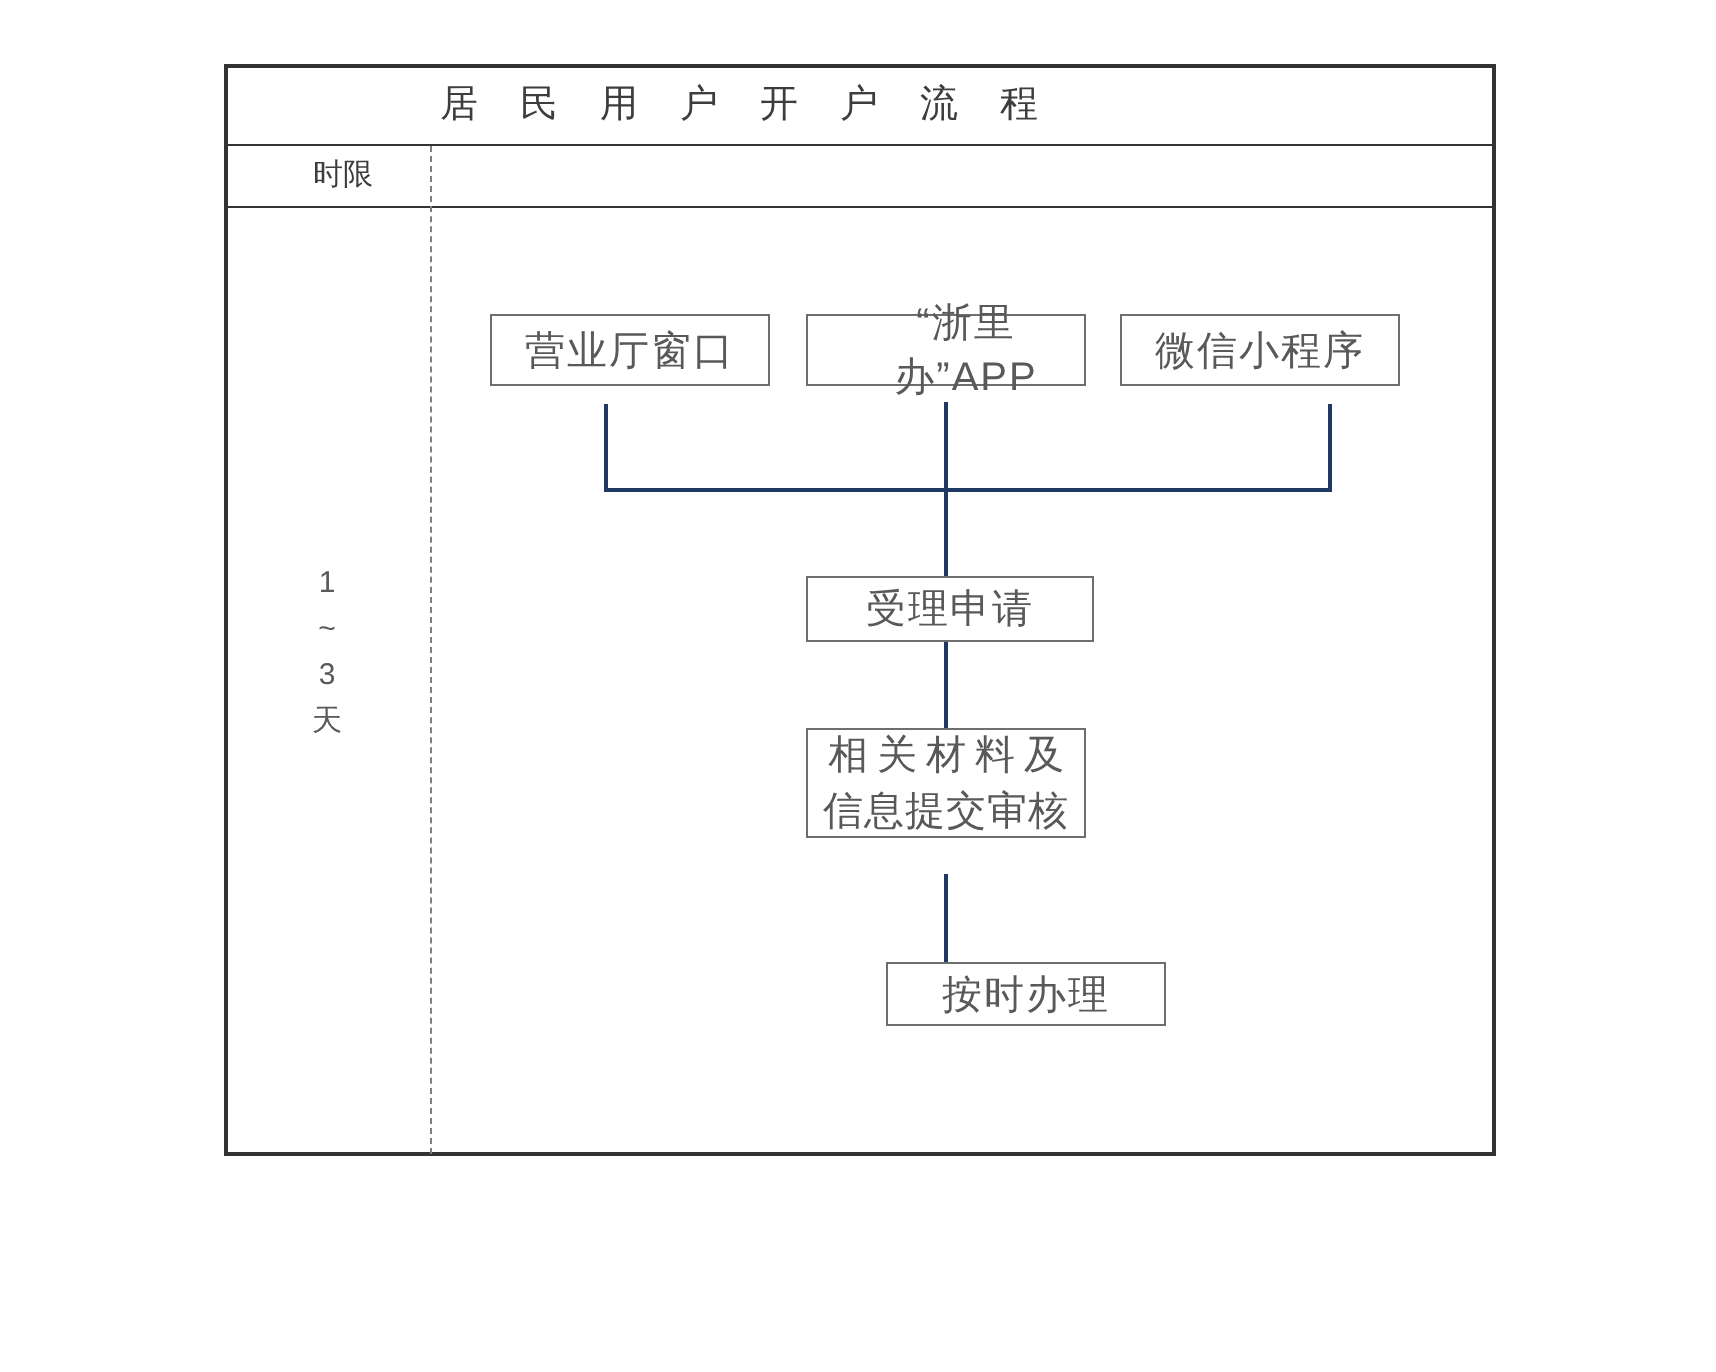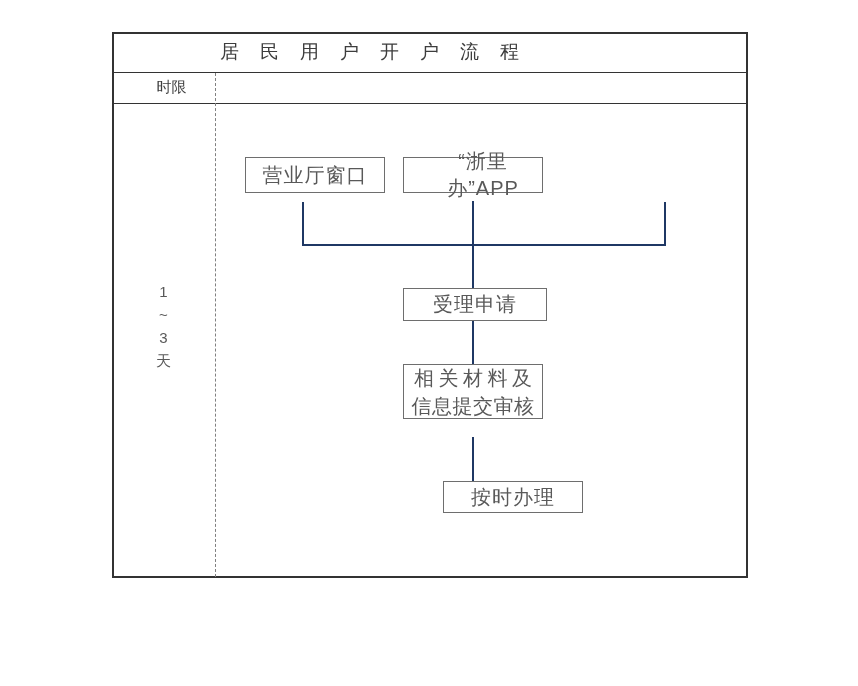--- a/index.html
+++ b/index.html
@@ -89,20 +89,21 @@
 
   <div class="time-limit">
     <div>1</div>
     <div>~</div>
     <div>3</div>
     <div>天</div>
   </div>
 
   <div class="fbox ch1">营业厅窗口</div>
   <div class="fbox ch2">“浙里办”APP</div>
+  <div class="fbox ch3">微信小程序</div>
 
   <div class="conn cv v-left"></div>
   <div class="conn cv v-center"></div>
   <div class="conn cv v-right"></div>
   <div class="conn chz h-bus"></div>
   <div class="conn cv v-s1-s2"></div>
   <div class="conn cv v-s2-s3"></div>
 
   <div class="fbox st1">受理申请</div>
 

